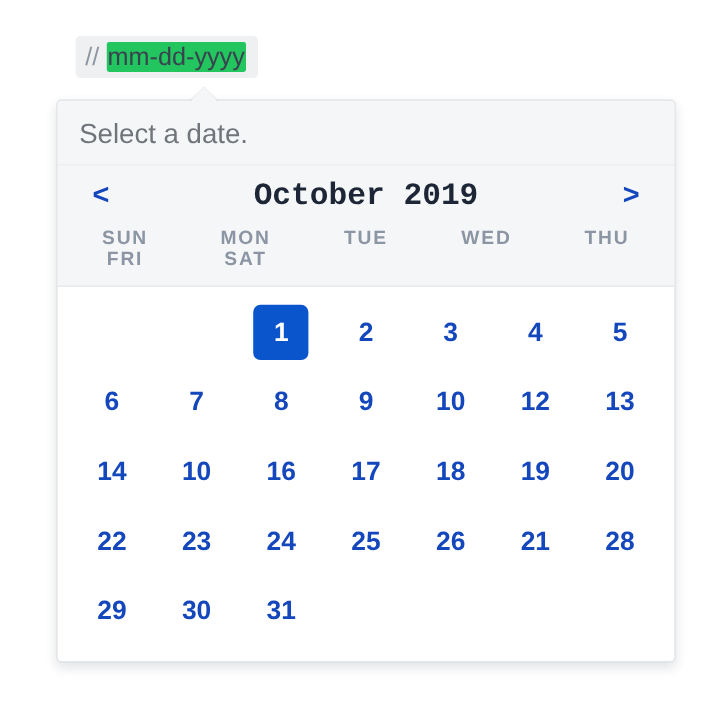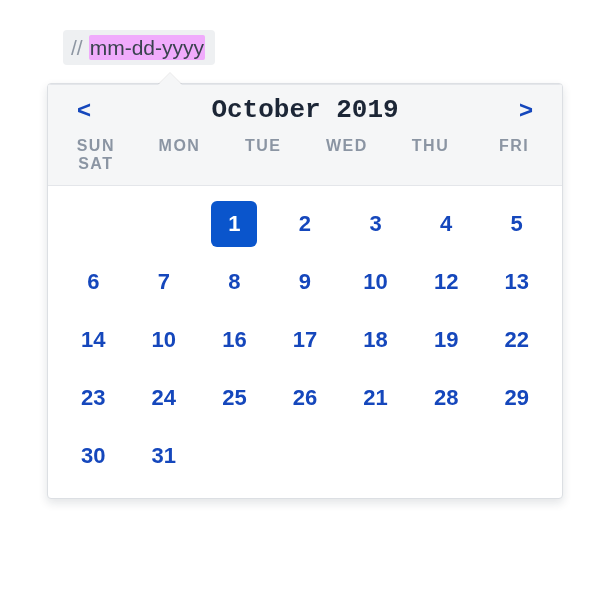--- a/index.html
+++ b/index.html
@@ -31,21 +31,21 @@
     padding: 5px 10px 5px 8px;
     font-size: 21px;
     line-height: 1.2;
     font-family: -apple-system, BlinkMacSystemFont, "Segoe UI", Helvetica, Arial, sans-serif;
     gap: 6px;
   }
   .date-input .slashes {
     color: #8d96a2;
   }
   .date-input .sel {
-    background: #f0abfc;
+    background: #22c55e;
     color: #39424e;
     border-radius: 2px;
     padding: 0 1px;
   }
 
   
   .arrow {
     position: absolute;
     left: 158px;
     top: 73px;
@@ -99,21 +99,21 @@
   .month-title {
     color: #1c2636;
     font-size: 26px;
     font-weight: 700;
     text-align: center;
     flex: 1;
     font-family: Liberation Mono, monospace;
   }
   .dow-row {
     display: grid;
-    grid-template-columns: repeat(6, 1fr);
+    grid-template-columns: repeat(5, 1fr);
     background: #f5f6f7;
     border-bottom: 1px solid #e4e6ea;
     padding: 6px 6px 12px 6px;
   }
   .dow {
     text-align: center;
     font-size: 16px;
     letter-spacing: 1.5px;
     font-weight: 600;
     color: #8b95a3;
@@ -157,20 +157,21 @@
   <div class="input-wrap">
     <div class="date-input">
       <span class="slashes">//</span>
       <span class="sel">mm-dd-yyyy</span>
     </div>
   </div>
 
   <div class="arrow"></div>
 
   <div class="popover">
+    <div class="popover-header">Select a date.</div>
 
     <div class="calendar">
       <div class="cal-top">
         <div class="navbtn">&lt;</div>
         <div class="month-title">October 2019</div>
         <div class="navbtn">&gt;</div>
       </div>
 
       <div class="dow-row" id="dow-row">
           <div class="dow">SUN</div>
@@ -233,20 +234,23 @@
           <div class="day">
             <span>17</span>
           </div>
           <div class="day">
             <span>18</span>
           </div>
           <div class="day">
             <span>19</span>
           </div>
           <div class="day">
+            <span>20</span>
+          </div>
+          <div class="day">
             <span>22</span>
           </div>
           <div class="day">
             <span>23</span>
           </div>
           <div class="day">
             <span>24</span>
           </div>
           <div class="day">
             <span>25</span>

